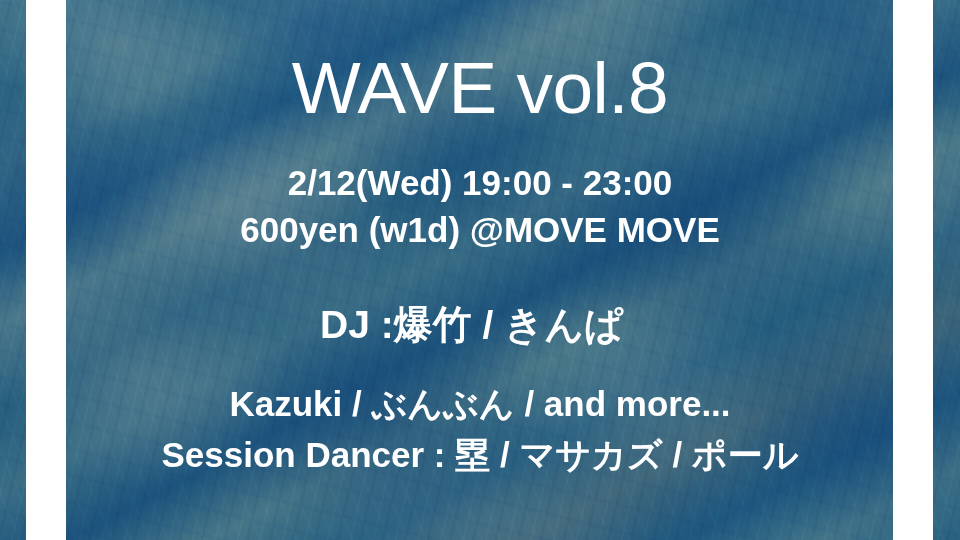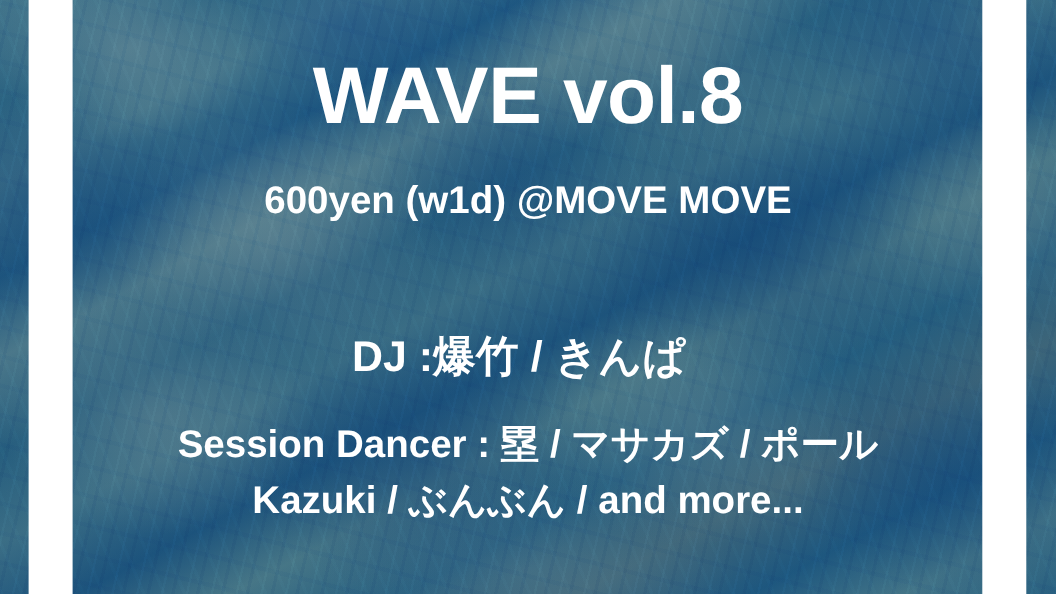--- a/index.html
+++ b/index.html
@@ -89,21 +89,21 @@
     text-align: center;
   }
   .line { white-space: nowrap; }
 
   .title {
     position: absolute;
     top: 50px;
     left: 0;
     right: 0;
     font-size: 73px;
-    font-weight: 700;
+    font-weight: 400;
     letter-spacing: -0.5px;
     line-height: 1.05;
   }
   .datetime {
     position: absolute;
     top: 160px;
     left: 0;
     right: 0;
     font-size: 35px;
     font-weight: 700;
@@ -138,26 +138,27 @@
   <div class="veil"></div>
 
   <div class="stripe stripe-left"></div>
   <div class="stripe stripe-right"></div>
 
   <div class="content">
 
     <div class="title line">WAVE vol.8</div>
 
     <div class="datetime">
+      <div class="line">2/12(Wed) 19:00 - 23:00</div>
       <div class="line">600yen (w1d) @MOVE MOVE</div>
     </div>
 
     <div class="dj">
       <div class="line">DJ :爆竹 / きんぱ</div>
     </div>
 
     <div class="dancers">
+      <div class="line">Kazuki / ぶんぶん / and more...</div>
       <div class="line">Session Dancer : 塁 / マサカズ / ポール</div>
-      <div class="line">Kazuki / ぶんぶん / and more...</div>
     </div>
 
   </div>
 </div>
 
 </body></html>

